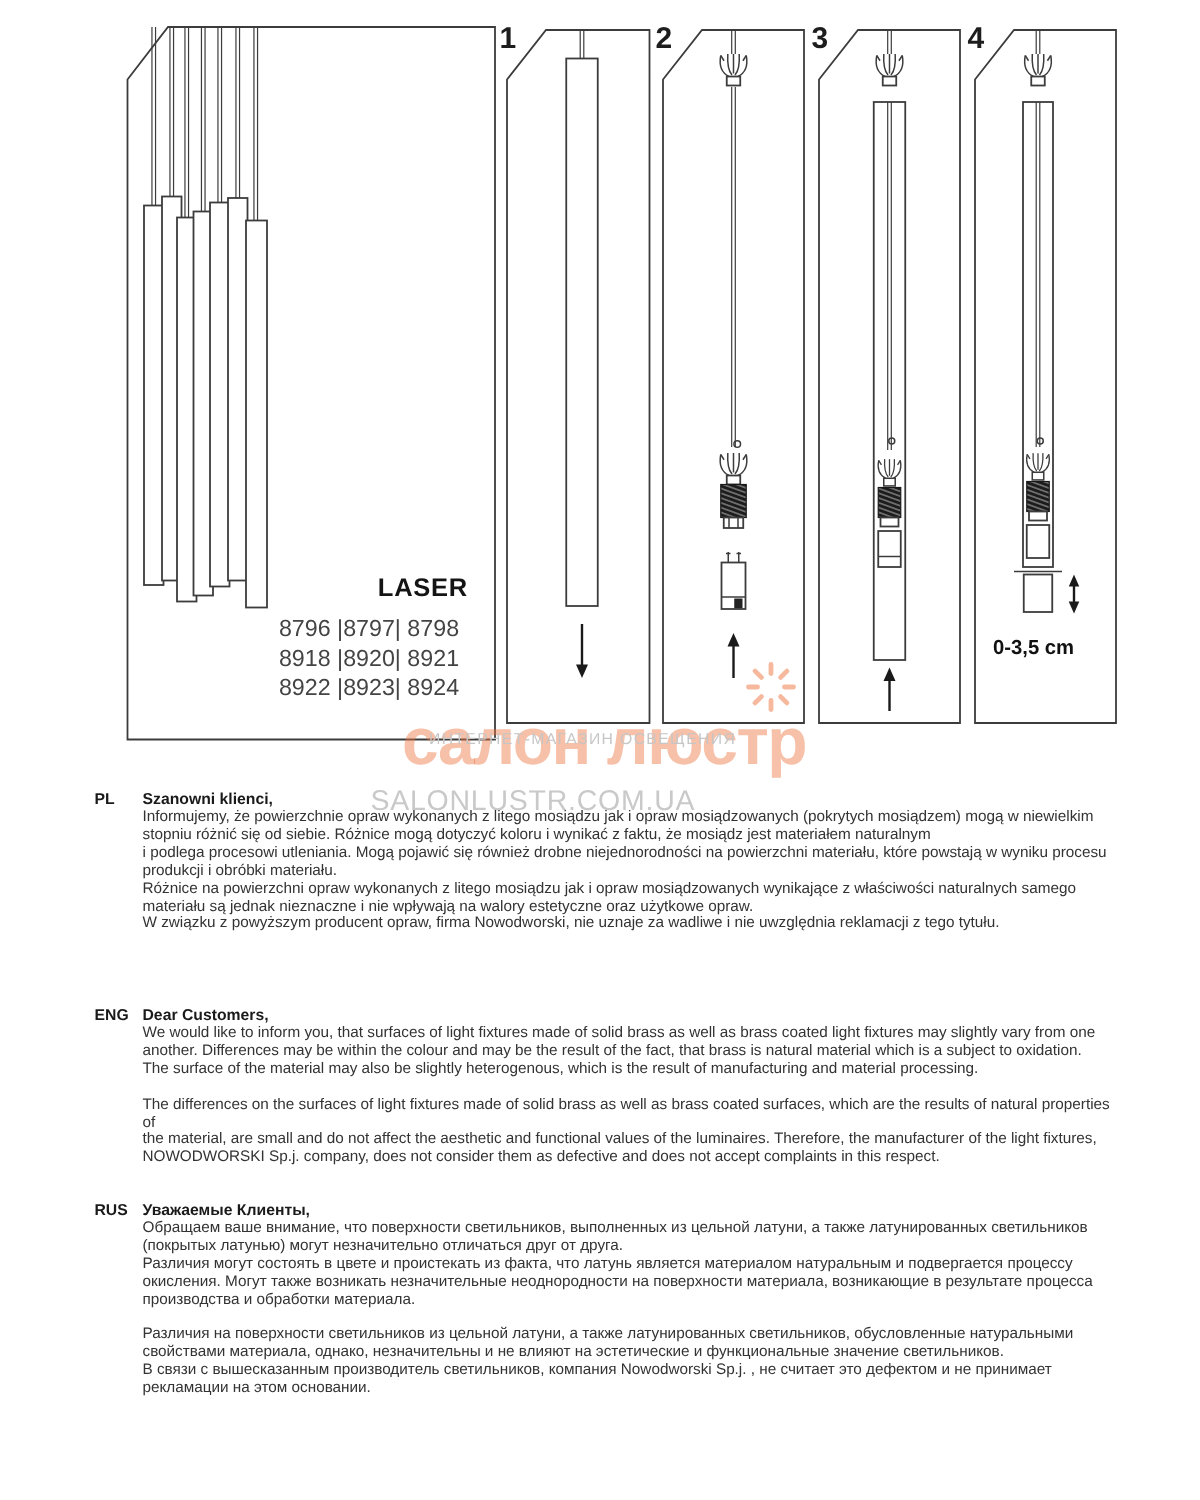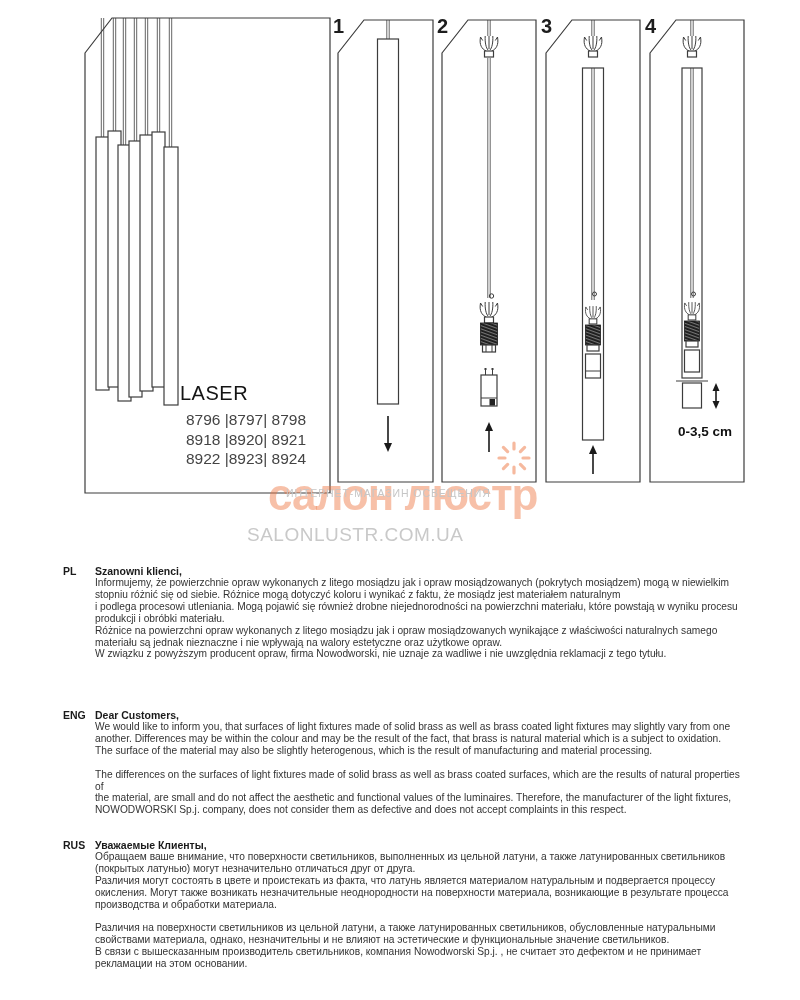--- a/index.html
+++ b/index.html
@@ -13,46 +13,46 @@
   .wline{stroke:#3c3c3c;stroke-width:0.8;fill:none;}
   .tube{fill:#ffffff;stroke:#3c3c3c;stroke-width:1.2;}
   .thin{stroke:#3c3c3c;stroke-width:1;fill:none;}
   .arrow-line{stroke:#1a1a1a;stroke-width:1.6;}
   .arrow-head{fill:#1a1a1a;stroke:none;}
   .mark{fill:#222;stroke:none;}
   .step-number{
     position:absolute;font-size:20px;font-weight:bold;color:#1d1d1d;width:22px;
   }
   .laser-title{
-    position:absolute;left:180px;top:382px;width:132px;
-    font-size:20px;font-weight:normal;letter-spacing:0.5px;color:#141414;
+    position:absolute;left:180px;top:382px;width:132px;text-align:right;
+    font-size:17px;font-weight:bold;letter-spacing:0.5px;color:#141414;
   }
   .laser-models{
     position:absolute;left:178px;top:410px;width:136px;text-align:center;
     font-size:15.5px;line-height:19.5px;color:#444;
   }
   .measurement{
-    position:absolute;left:662px;top:424px;width:70px;text-align:right;
+    position:absolute;left:662px;top:424px;width:70px;text-align:left;
     font-size:13.5px;font-weight:bold;color:#111;
   }
   .wm-brand{
     position:absolute;left:268px;top:446px;font-size:44px;font-weight:bold;
     letter-spacing:-1px;color:rgba(238,116,62,0.45);white-space:nowrap;margin-top:24px;
   }
   .wm-sun{position:absolute;left:497px;top:441px;}
   .wm-tagline{
     position:absolute;left:286px;top:487px;font-size:10.5px;letter-spacing:0.9px;
     color:#c6c6c6;white-space:nowrap;
   }
   .wm-site{
     position:absolute;left:247px;top:524px;font-size:19px;letter-spacing:0.5px;
     color:#c9c9c9;white-space:nowrap;
   }
   .section{position:absolute;left:63px;width:684px;}
-  .sec-head{display:flex;align-items:center;margin-top:38px;}
+  .sec-head{display:flex;align-items:center;}
   .sec-label{
     width:32px;flex:0 0 32px;font-size:10.5px;font-weight:bold;color:#1a1a1a;line-height:12px;
   }
   .sec-title{font-size:10.5px;font-weight:bold;color:#1a1a1a;line-height:12px;}
   .sec-body{
     margin-left:32px;margin-top:0;font-size:10.2px;line-height:11.9px;
     color:#333;white-space:pre-line;width:648px;
   }
 </style>
 </head>

